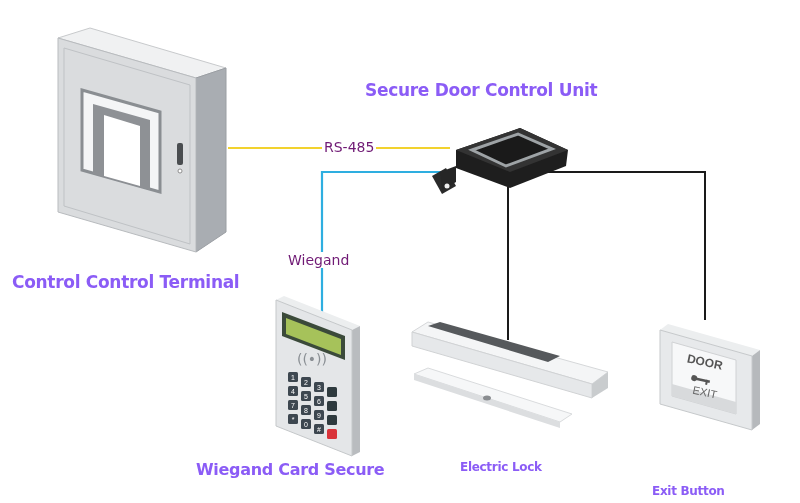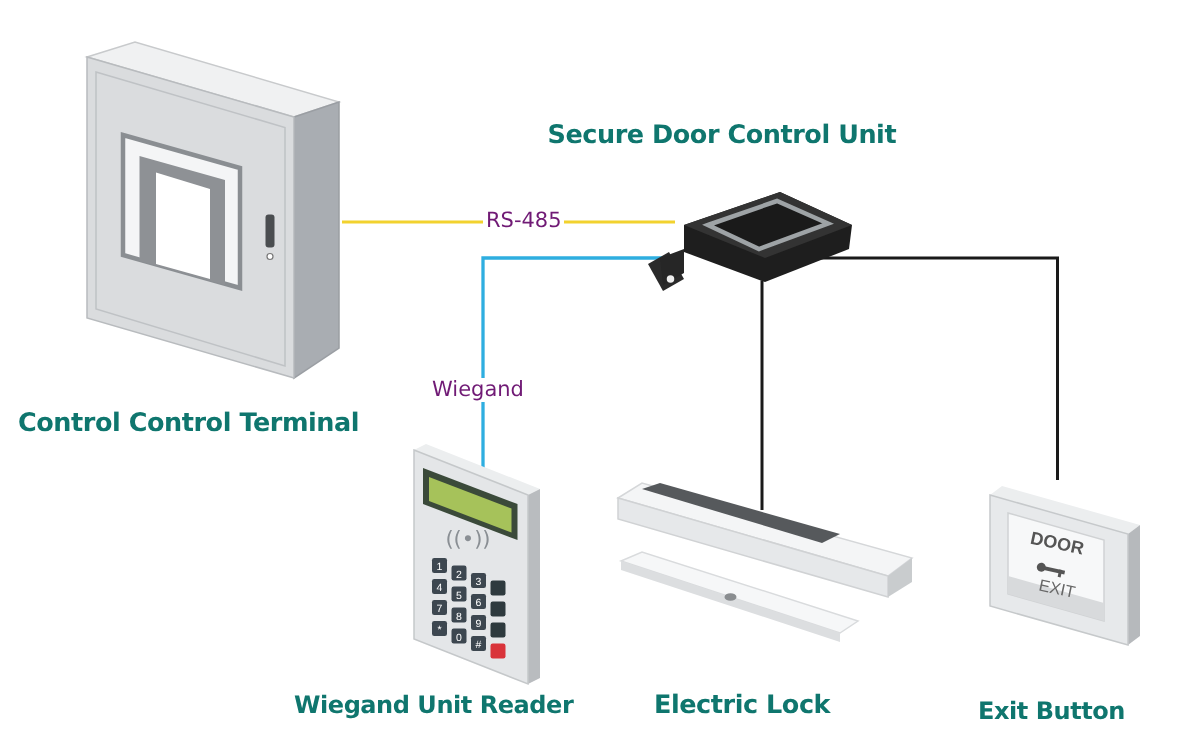--- a/index.html
+++ b/index.html
@@ -1,19 +1,19 @@
 <!DOCTYPE html>
 <html><head>
 <meta charset="utf-8">
 <style>
   html, body { margin:0; padding:0; background:#ffffff; }
   body { width:800px; height:503px; position:relative; overflow:hidden;
          font-family:"DejaVu Sans", "Liberation Sans", sans-serif; }
   svg#diagram { position:absolute; left:0; top:0; }
-  .lbl { position:absolute; font-weight:bold; color:#0f766e; white-space:nowrap; letter-spacing:-0.3px; }
+  .lbl { position:absolute; font-weight:bold; color:#8b5cf6; white-space:nowrap; letter-spacing:-0.3px; }
   .wire-lbl { position:absolute; font-size:14px; color:#701a75; white-space:nowrap; background:#fff; padding:0 2px; }
 </style>
 </head>
 <body>
 
 <svg id="diagram" width="800" height="503" viewBox="0 0 800 503">
 
   <polyline points="228,148 450,148" fill="none" stroke="#f2d22e" stroke-width="2"></polyline>
   <polyline points="322,318 322,172 448,172" fill="none" stroke="#2eaee0" stroke-width="2.2"></polyline>
   <polyline points="508,187 508,340" fill="none" stroke="#1a1a1a" stroke-width="2"></polyline>
@@ -102,15 +102,15 @@
       <rect x="706" y="379" width="2" height="5" fill="#555"></rect>
     </g>
     <text x="704" y="396" font-family="Liberation Sans, sans-serif" font-size="11" fill="#666" text-anchor="middle" transform="rotate(12 704 396)">EXIT</text>
   </g>
 </svg>
 
 <div class="lbl" style="left:365px; top:80px; font-size:17px;">Secure Door Control Unit</div>
 <div class="lbl" style="left:12px; top:272px; font-size:17px;">Control Control Terminal</div>
 <div class="wire-lbl" style="left:322px; top:139px;">RS-485</div>
 <div class="wire-lbl" style="left:286px; top:252px;">Wiegand</div>
-<div class="lbl" style="left:196px; top:460px; font-size:16px;">Wiegand Unit Reader</div>
-<div class="lbl" style="left:436px; top:460px; font-size:17px;">Electric Lock</div>
-<div class="lbl" style="left:652px; top:464px; font-size:16px;">Exit Button</div>
+<div class="lbl" style="left:196px; top:460px; font-size:16px;">Wiegand Card Secure</div>
+<div class="lbl" style="left:460px; top:460px; font-size:12px;">Electric Lock</div>
+<div class="lbl" style="left:652px; top:484px; font-size:12px;">Exit Button</div>
 
 </body></html>

